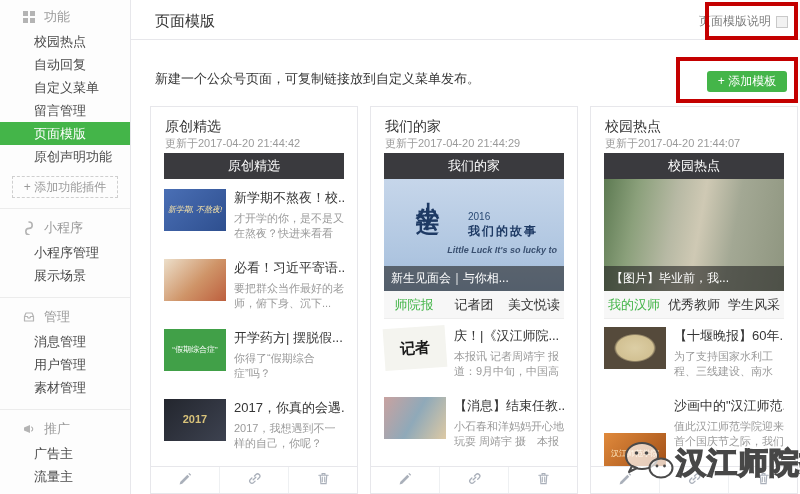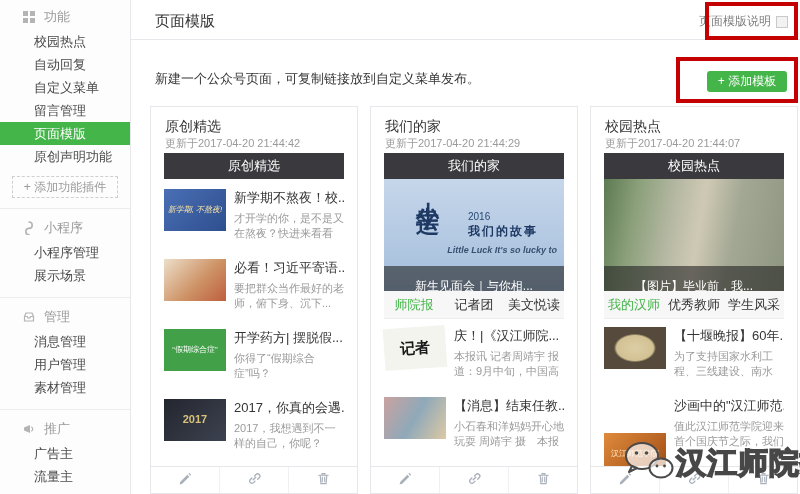--- a/index.html
+++ b/index.html
@@ -55,21 +55,21 @@
   .art-title { font-size:13px; color:#353535; white-space:nowrap; overflow:hidden; }
   .art-desc { font-size:11px; color:#9a9a9a; line-height:15px; max-height:30px;
               overflow:hidden; margin-top:4px; }
 
   .hero { margin:0 13px; height:112px; position:relative; overflow:hidden; }
   .hero-home { background:linear-gradient(180deg,#c6d6ea 0%,#aec5e0 70%,#9db8d8 100%); }
   .hero-campus { background:linear-gradient(100deg,#5d7a52 0%,#8ba07b 18%,#b7b9a4 38%,
                  #cfc9b4 52%,#a3a894 70%,#8e957f 100%); }
   .hero-caption { position:absolute; bottom:0; left:0; right:0; height:25px;
                   background:rgba(35,35,35,.6); color:#fff; font-size:12px;
-                  line-height:25px; padding:8px 7px; white-space:nowrap; overflow:hidden;text-align:center; }
+                  line-height:25px; padding:0 7px; white-space:nowrap; overflow:hidden; }
   .v-text { position:absolute; left:28px; top:4px; writing-mode:vertical-rl;
             font-family:"Liberation Serif","DejaVu Serif",serif; font-size:23px;
             color:#1e3a64; letter-spacing:5px; font-weight:bold; }
   .hero-year { position:absolute; left:84px; top:32px; color:#2a4a74;
                font-size:10px; }
   .hero-sub { position:absolute; left:84px; top:44px; color:#1e3a64; font-size:12px;
               font-weight:bold; letter-spacing:2px;
               font-family:"Liberation Serif","DejaVu Serif",serif; }
   .hero-script { position:absolute; right:7px; top:66px; font-style:italic; font-size:9px;
                  color:#3a5070; text-align:right; line-height:11px;font-weight:bold; }

